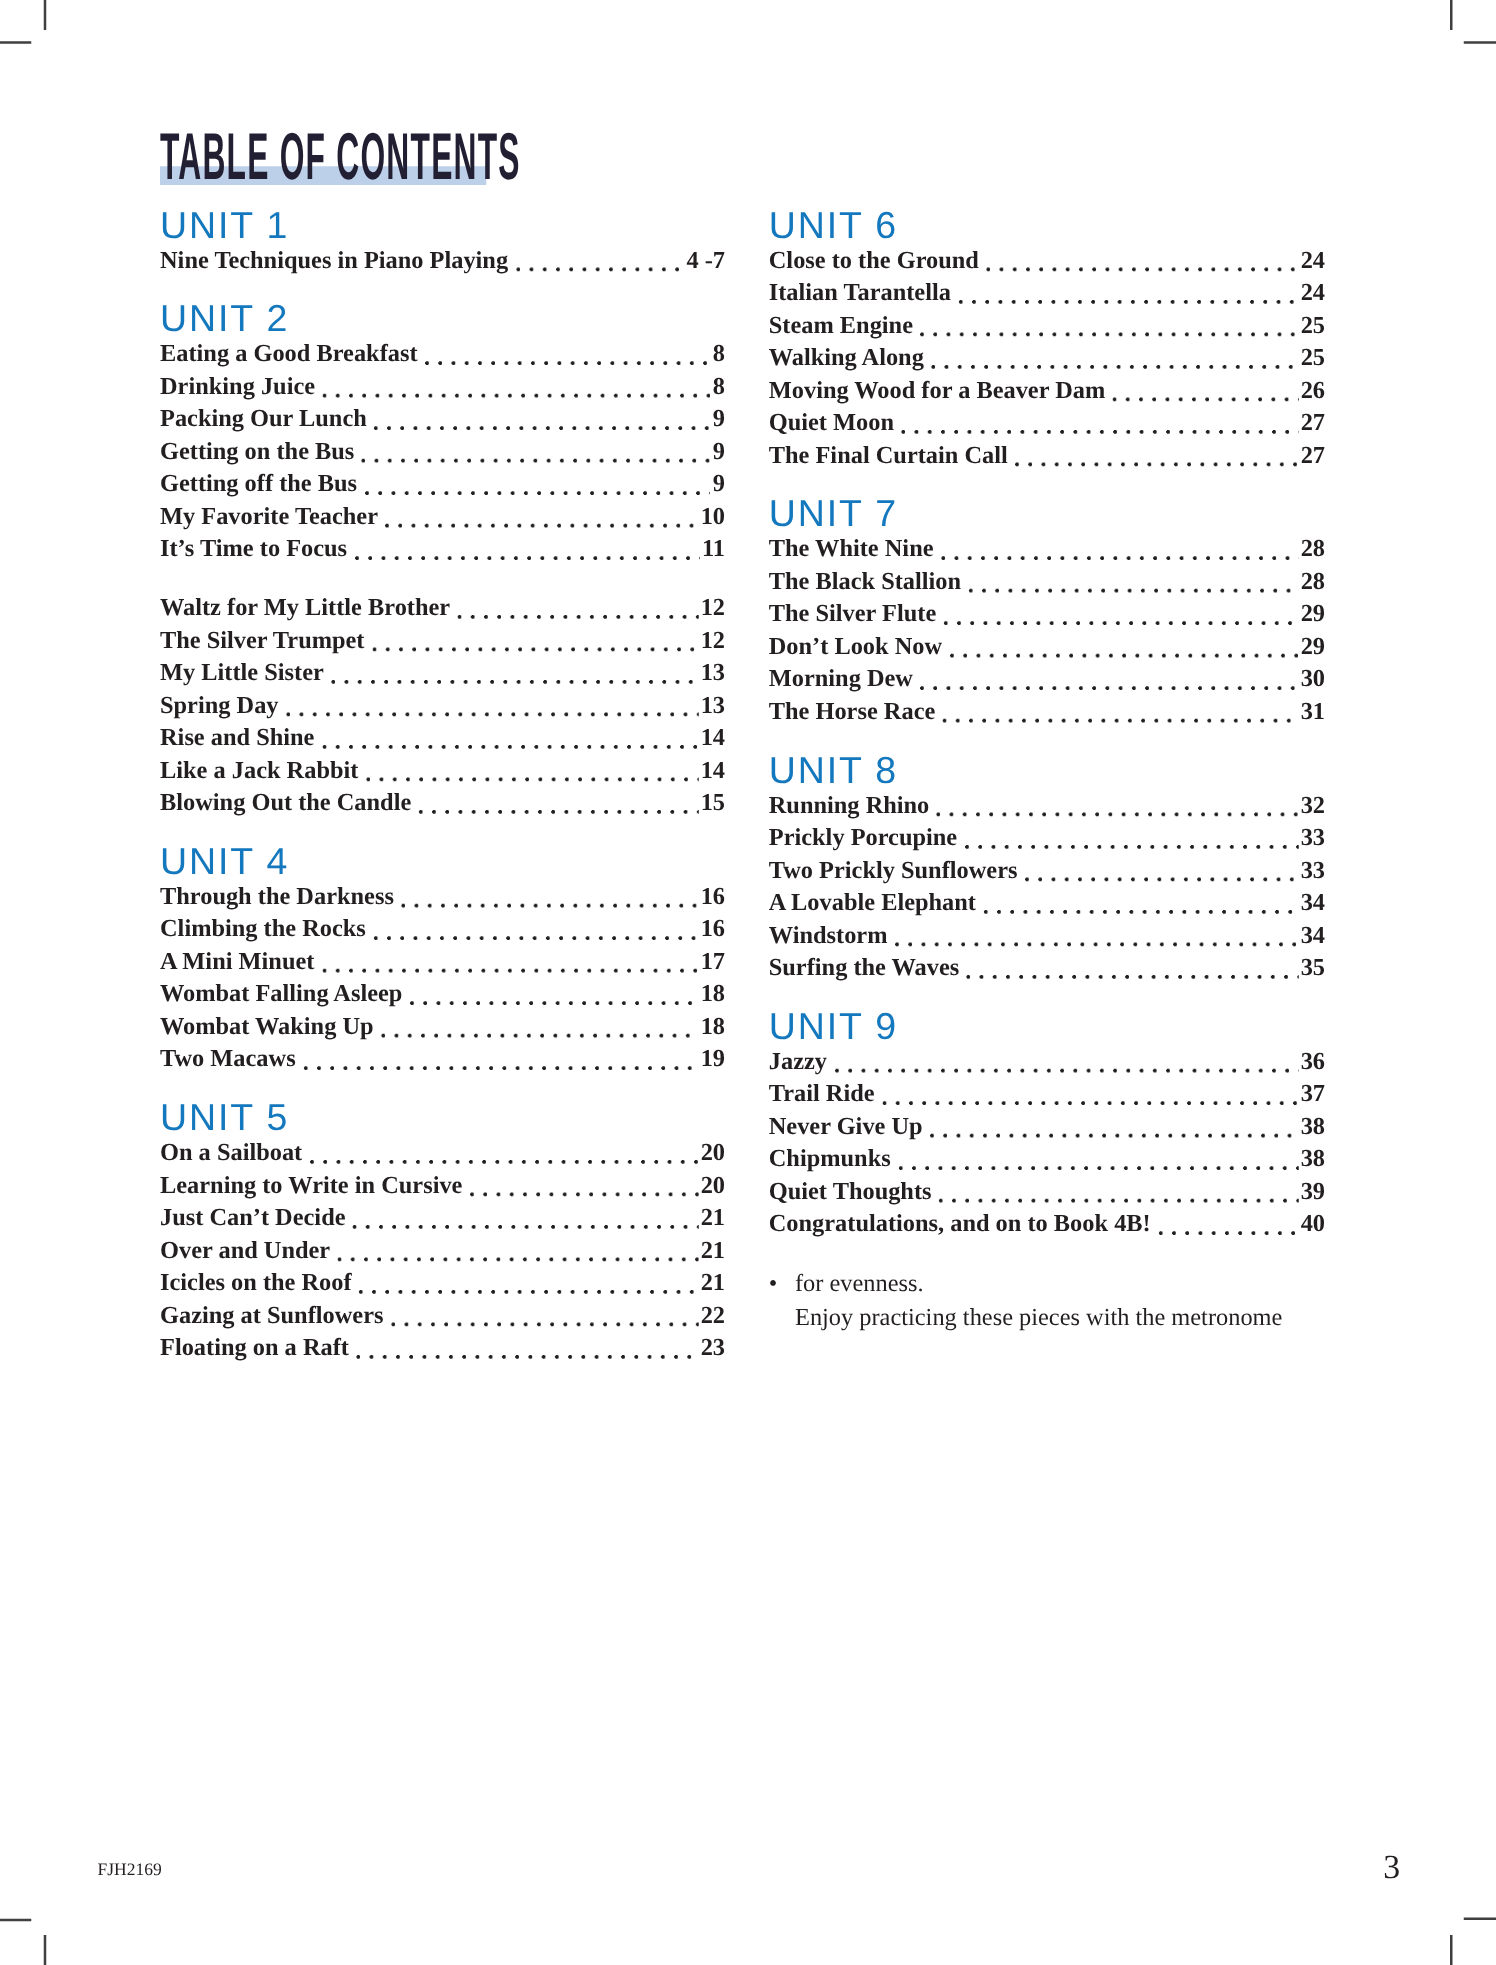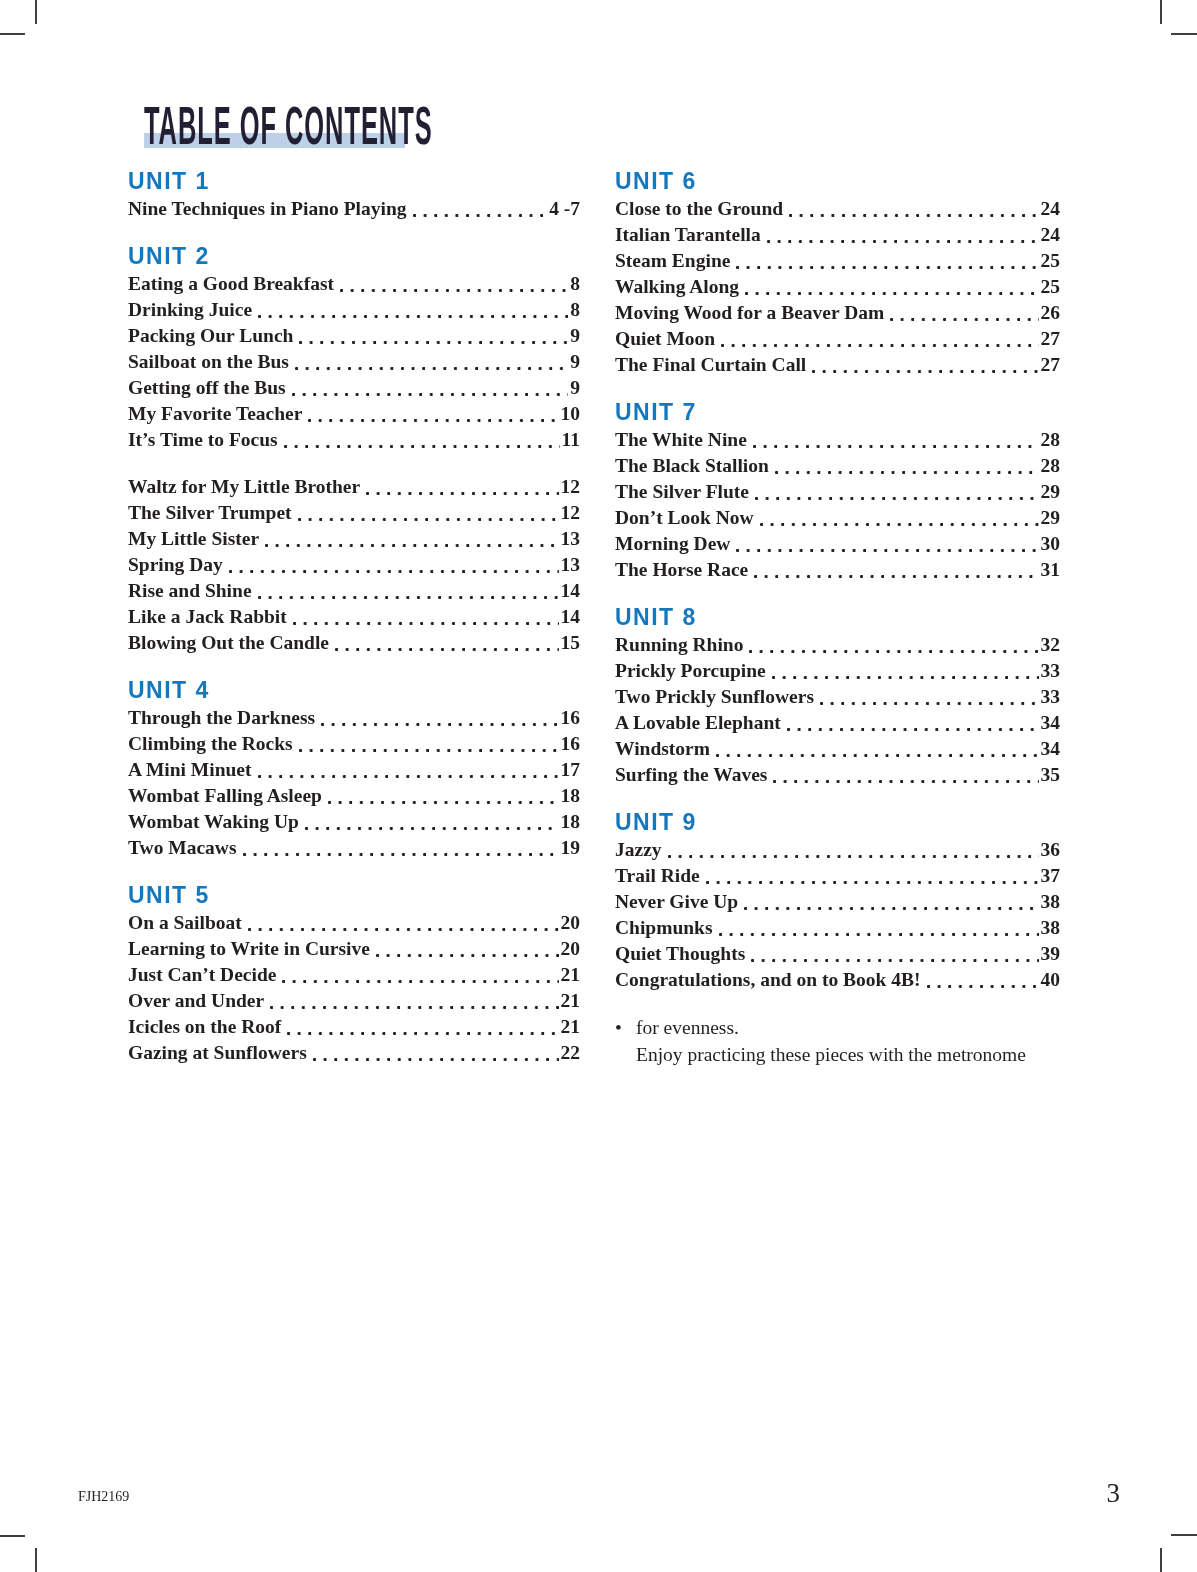--- a/index.html
+++ b/index.html
@@ -17,37 +17,37 @@
   .crop{position:absolute;background:var(--mark);}
   .crop.tl-v{left:35px;top:0;width:1.5px;height:24px;}
   .crop.tl-h{left:0;top:33px;width:25px;height:1.5px;}
   .crop.tr-v{left:1160px;top:0;width:1.5px;height:24px;}
   .crop.tr-h{left:1171px;top:33px;width:26px;height:1.5px;}
   .crop.bl-h{left:0;top:1535px;width:25px;height:1.5px;}
   .crop.bl-v{left:35px;top:1548px;width:1.5px;height:24px;}
   .crop.br-h{left:1171px;top:1534px;width:26px;height:1.5px;}
   .crop.br-v{left:1160px;top:1548px;width:1.5px;height:24px;}
 
-  .title-wrap{position:absolute;left:144px;top:104px;height:44px;}
+  .title-wrap{position:absolute;left:128px;top:104px;height:44px;}
   .title-hl{position:absolute;left:0;top:29px;width:261px;height:15px;background:var(--hl);}
   .title-text{
     position:relative;display:block;white-space:nowrap;
     font-family:"Liberation Sans", sans-serif;font-weight:bold;
     font-size:53px;line-height:44px;letter-spacing:2px;color:#221f33;
     transform:scaleX(0.48);transform-origin:0 100%;
   }
 
   .col{position:absolute;top:168px;}
   .col.left{left:128px;width:452px;}
   .col.right{left:615px;width:445px;}
 
   .unit{margin-bottom:21px;}
   .unit-heading{
-    font-family:"Liberation Sans", sans-serif;font-weight:bold;
-    font-size:23px;line-height:26px;letter-spacing:1.5px;
+    font-family:"Liberation Sans", sans-serif;font-weight:normal;
+    font-size:30px;line-height:26px;letter-spacing:1.5px;
     color:var(--accent);margin-bottom:2px;
   }
   .entry{display:flex;align-items:baseline;font-size:19.5px;line-height:26px;font-weight:bold;}
   .entry .t{white-space:nowrap;}
   .entry .leader{
     flex:1;align-self:stretch;margin:0 2px 0 6px;
     background-image:radial-gradient(circle at 1.6px 1.6px, var(--text) 1.45px, transparent 1.75px);
     background-size:10.6px 3.2px;background-repeat:repeat-x;
     background-position:left bottom 5px;
   }
@@ -97,21 +97,21 @@
         <span class="t">Drinking Juice</span>
         <span class="leader"></span>
         <span class="pg">8</span>
       </div>
       <div class="entry">
         <span class="t">Packing Our Lunch</span>
         <span class="leader"></span>
         <span class="pg">9</span>
       </div>
       <div class="entry">
-        <span class="t">Sailboat on the Bus</span>
+        <span class="t">Getting on the Bus</span>
         <span class="leader"></span>
         <span class="pg">9</span>
       </div>
       <div class="entry">
         <span class="t">Getting off the Bus</span>
         <span class="leader"></span>
         <span class="pg">9</span>
       </div>
       <div class="entry">
         <span class="t">My Favorite Teacher</span>
@@ -218,20 +218,25 @@
       </div>
       <div class="entry">
         <span class="t">Icicles on the Roof</span>
         <span class="leader"></span>
         <span class="pg">21</span>
       </div>
       <div class="entry">
         <span class="t">Gazing at Sunflowers</span>
         <span class="leader"></span>
         <span class="pg">22</span>
+      </div>
+      <div class="entry">
+        <span class="t">Floating on a Raft</span>
+        <span class="leader"></span>
+        <span class="pg">23</span>
       </div>
     </section>
   </div>
 <div class="col right">
 <section class="unit">
       <h2 class="unit-heading">UNIT 6</h2>
       <div class="entry">
         <span class="t">Close to the Ground</span>
         <span class="leader"></span>
         <span class="pg">24</span>

